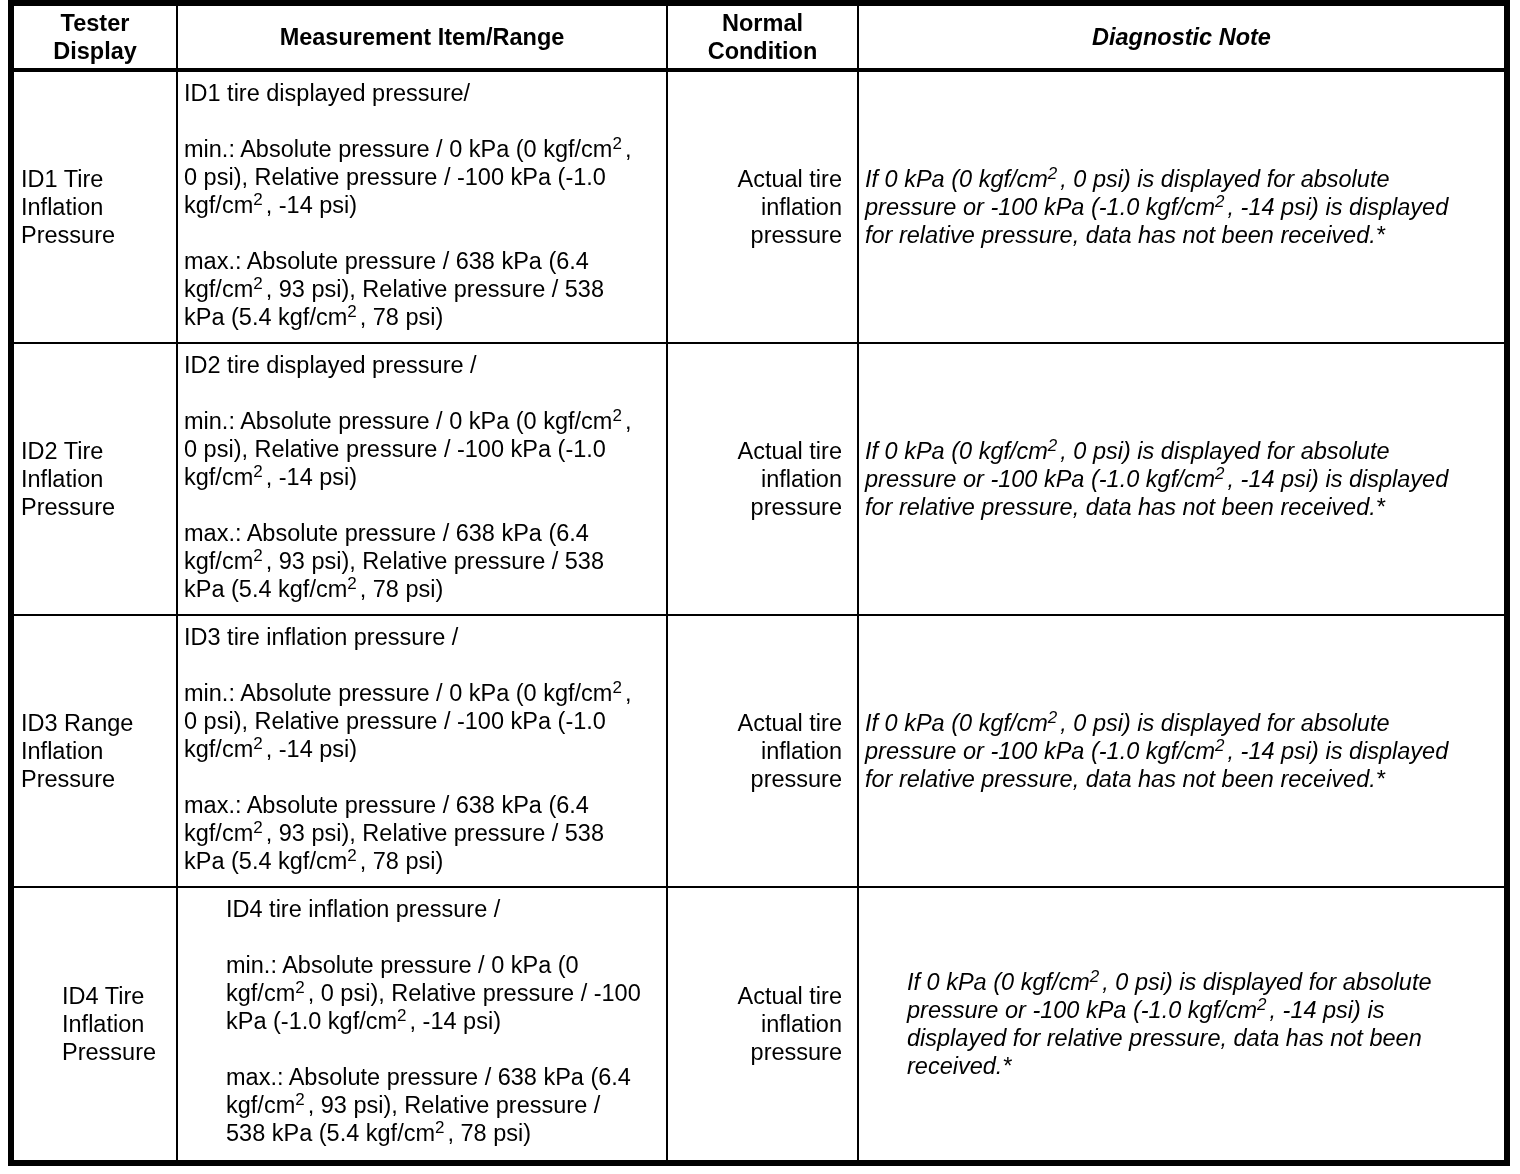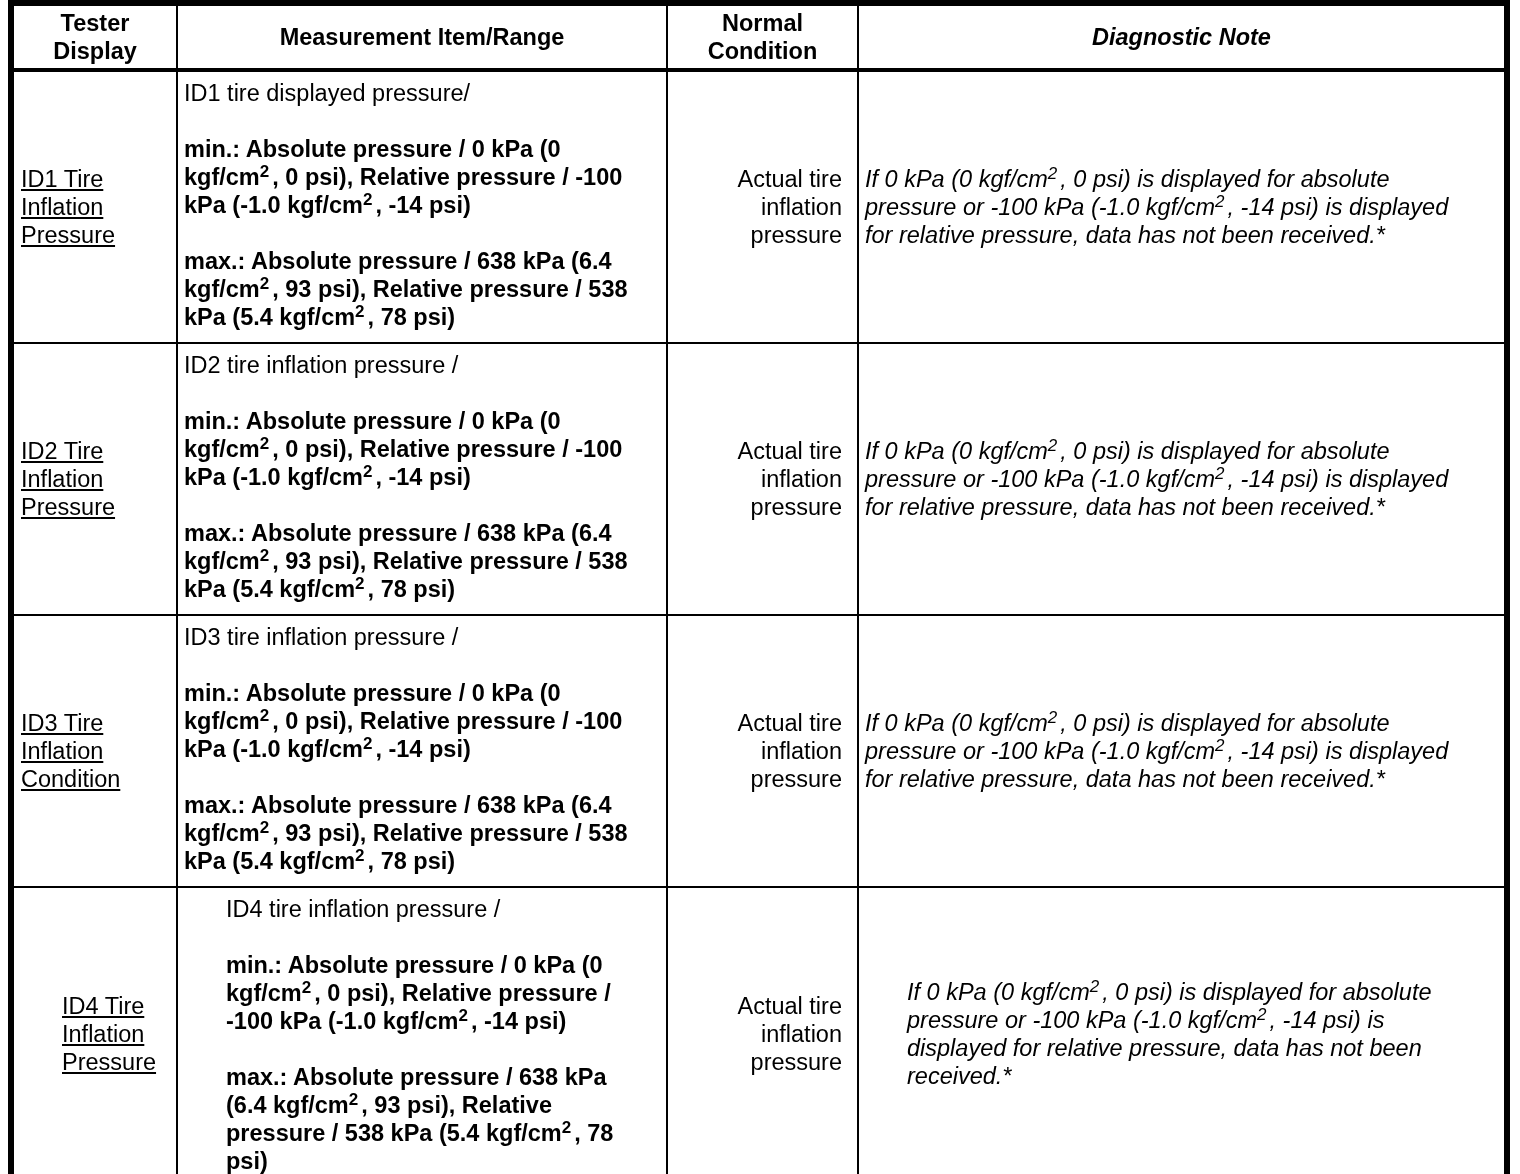--- a/index.html
+++ b/index.html
@@ -38,36 +38,35 @@
     font-weight: bold;
     text-align: center;
     vertical-align: middle;
     height: 66px;
     padding: 2px 4px;
   }
   .doc-table tbody tr { height: 272px; }
   td.c-tester {
     vertical-align: middle;
     padding: 4px 6px 4px 7px;
-    text-decoration: underline;
   }
   td.c-measure {
     vertical-align: top;
     padding: 7px 24px 4px 6px;
   }
   td.c-normal {
     vertical-align: middle;
     padding: 4px 15px 4px 6px;
     text-align: right;
   }
   td.c-note {
     vertical-align: middle;
     padding: 4px 38px 4px 6px;
   }
-  .para { margin-top: 28px; font-weight: bold; }
+  .para { margin-top: 28px; }
   .doc-table sup {
     font-size: 17px;
     line-height: 0;
     vertical-align: baseline;
     position: relative;
     top: -8px;
     margin-right: 3px;
   }
 </style>
 </head>
@@ -95,29 +94,29 @@
         <div>ID1 tire displayed pressure/</div>
         <div class="para">min.: Absolute pressure / 0 kPa (0 kgf/cm<sup>2</sup>, 0 psi), Relative pressure / -100 kPa (-1.0 kgf/cm<sup>2</sup>, -14 psi)</div>
         <div class="para">max.: Absolute pressure / 638 kPa (6.4 kgf/cm<sup>2</sup>, 93 psi), Relative pressure / 538 kPa (5.4 kgf/cm<sup>2</sup>, 78 psi)</div>
       </td>
       <td class="c-normal">Actual tire inflation pressure</td>
       <td class="c-note">If 0 kPa (0 kgf/cm<sup>2</sup>, 0 psi) is displayed for absolute pressure or -100 kPa (-1.0 kgf/cm<sup>2</sup>, -14 psi) is displayed for relative pressure, data has not been received.*</td>
     </tr>
     <tr>
       <td class="c-tester">ID2 Tire Inflation Pressure</td>
       <td class="c-measure">
-        <div>ID2 tire inflation pressure /</div>
+        <div>ID2 tire displayed pressure /</div>
         <div class="para">min.: Absolute pressure / 0 kPa (0 kgf/cm<sup>2</sup>, 0 psi), Relative pressure / -100 kPa (-1.0 kgf/cm<sup>2</sup>, -14 psi)</div>
         <div class="para">max.: Absolute pressure / 638 kPa (6.4 kgf/cm<sup>2</sup>, 93 psi), Relative pressure / 538 kPa (5.4 kgf/cm<sup>2</sup>, 78 psi)</div>
       </td>
       <td class="c-normal">Actual tire inflation pressure</td>
       <td class="c-note">If 0 kPa (0 kgf/cm<sup>2</sup>, 0 psi) is displayed for absolute pressure or -100 kPa (-1.0 kgf/cm<sup>2</sup>, -14 psi) is displayed for relative pressure, data has not been received.*</td>
     </tr>
     <tr>
-      <td class="c-tester">ID3 Tire Inflation Condition</td>
+      <td class="c-tester">ID3 Range Inflation Pressure</td>
       <td class="c-measure">
         <div>ID3 tire inflation pressure /</div>
         <div class="para">min.: Absolute pressure / 0 kPa (0 kgf/cm<sup>2</sup>, 0 psi), Relative pressure / -100 kPa (-1.0 kgf/cm<sup>2</sup>, -14 psi)</div>
         <div class="para">max.: Absolute pressure / 638 kPa (6.4 kgf/cm<sup>2</sup>, 93 psi), Relative pressure / 538 kPa (5.4 kgf/cm<sup>2</sup>, 78 psi)</div>
       </td>
       <td class="c-normal">Actual tire inflation pressure</td>
       <td class="c-note">If 0 kPa (0 kgf/cm<sup>2</sup>, 0 psi) is displayed for absolute pressure or -100 kPa (-1.0 kgf/cm<sup>2</sup>, -14 psi) is displayed for relative pressure, data has not been received.*</td>
     </tr>
     <tr>
       <td class="c-tester">ID4 Tire Inflation Pressure</td>

